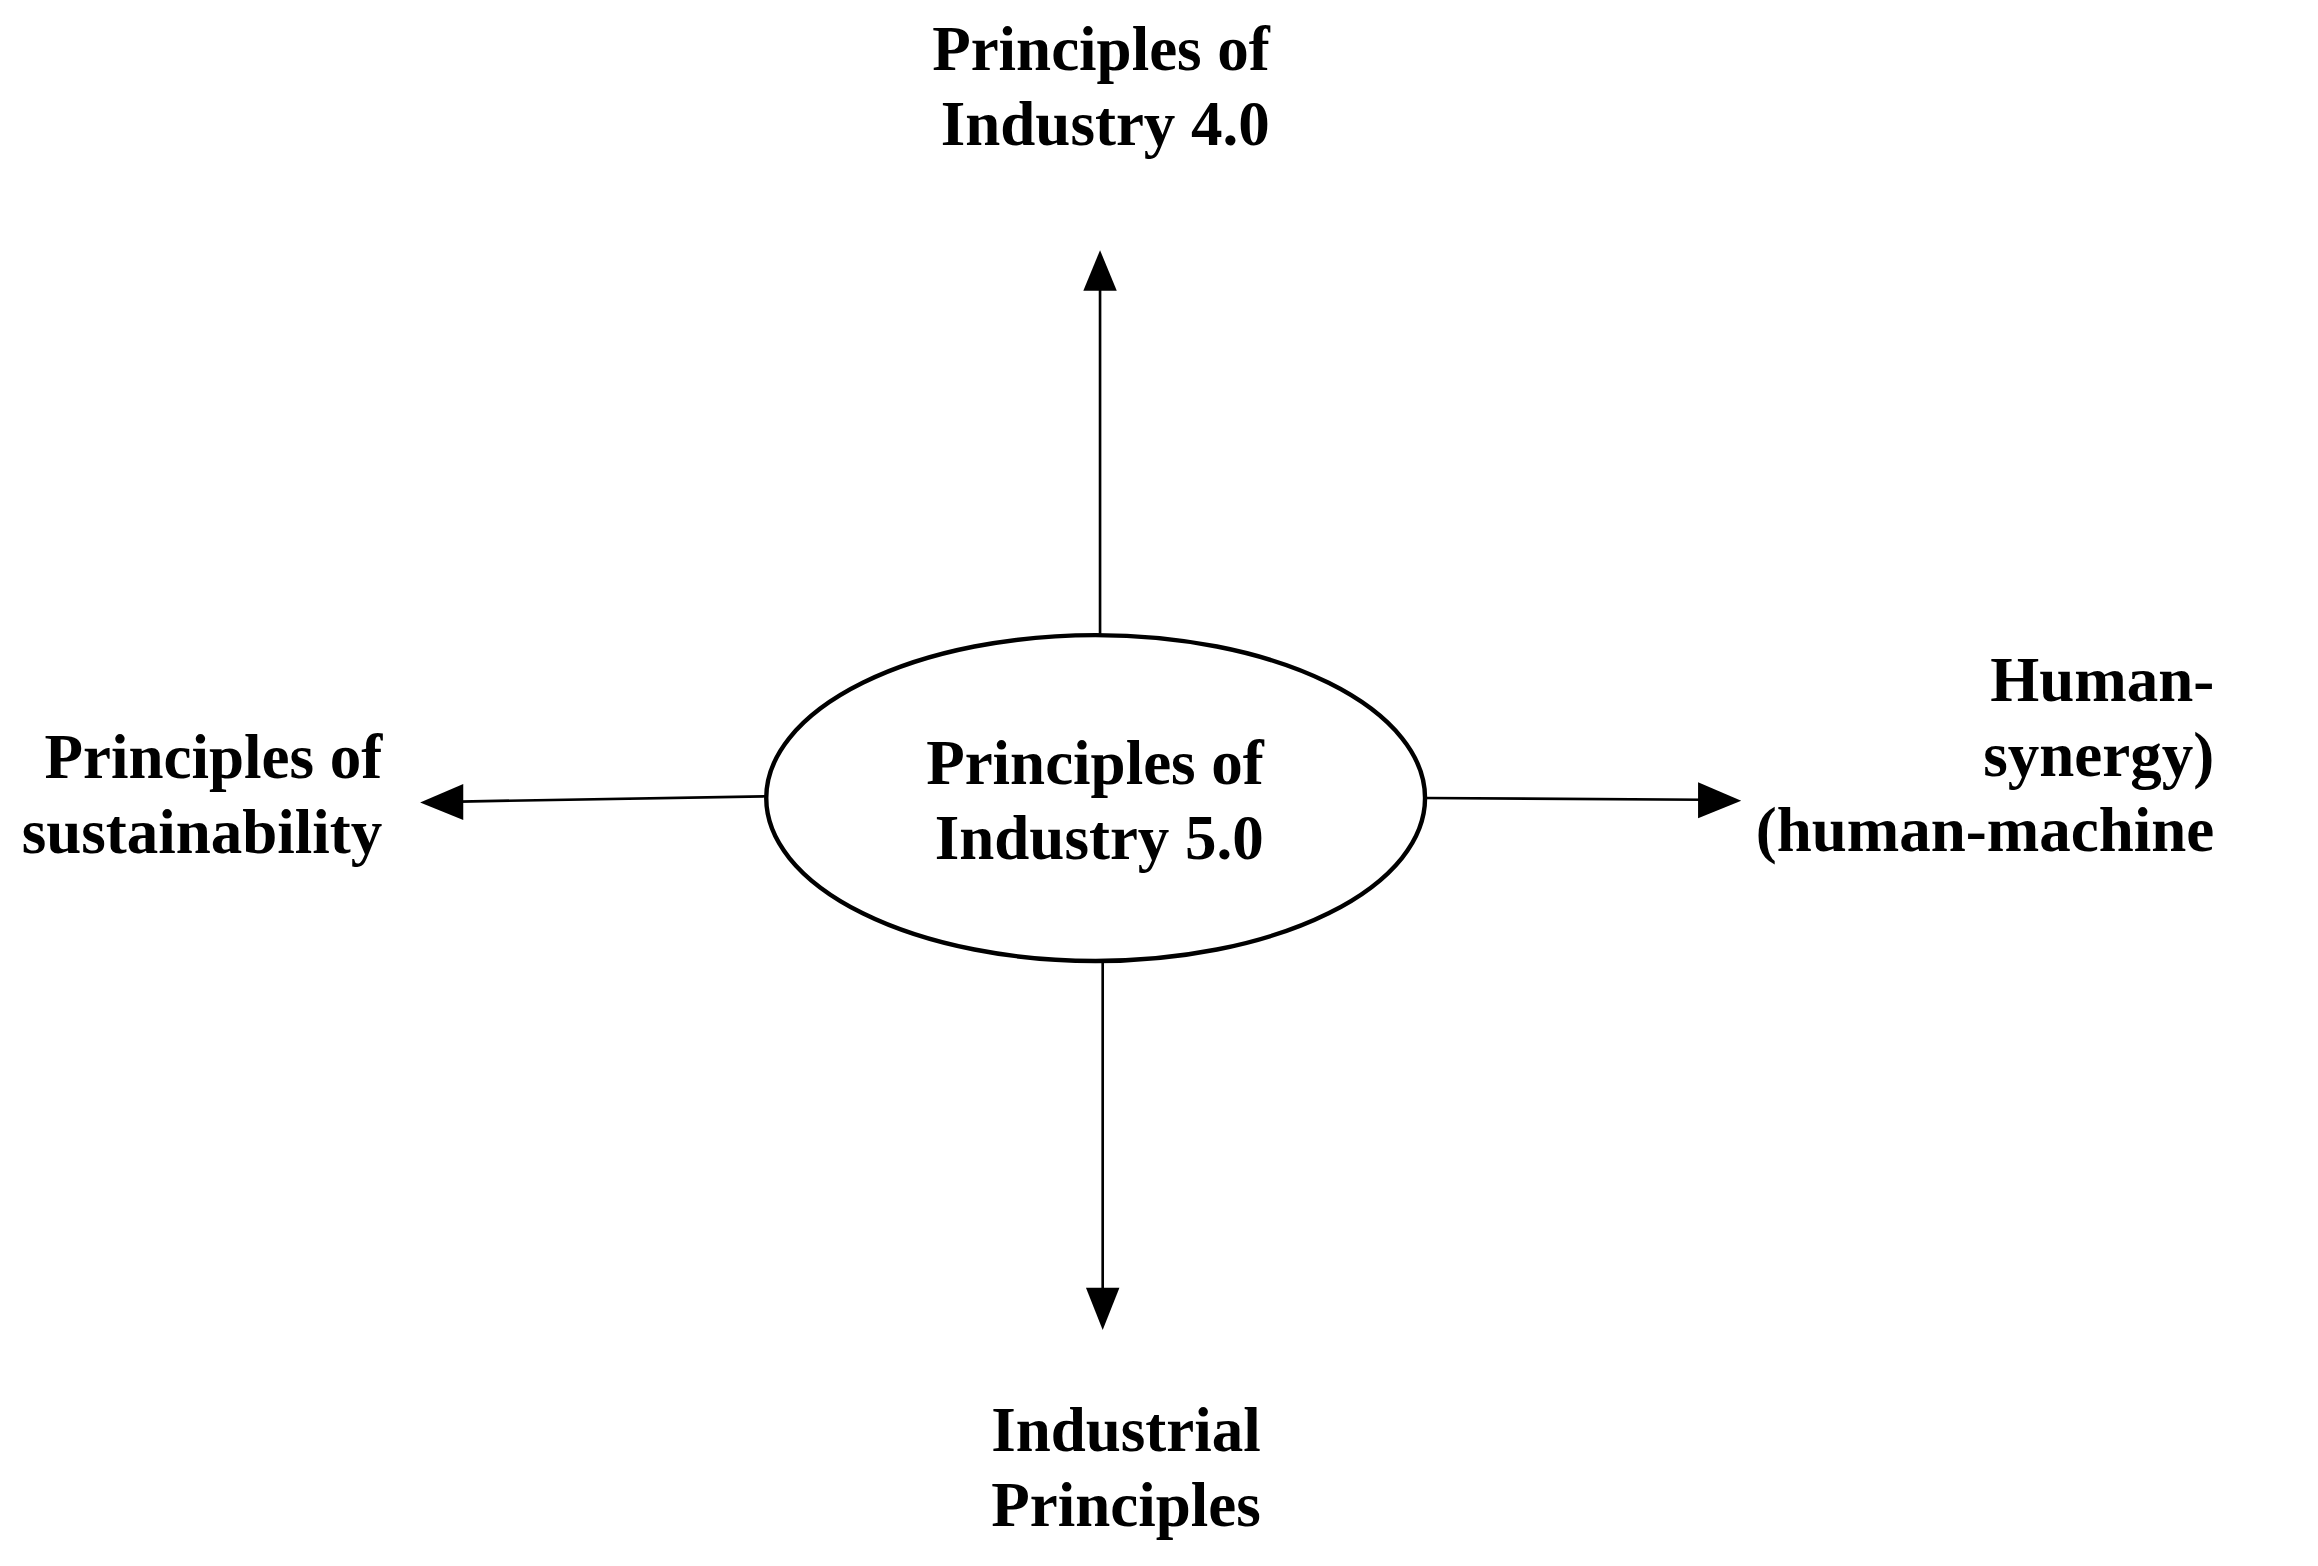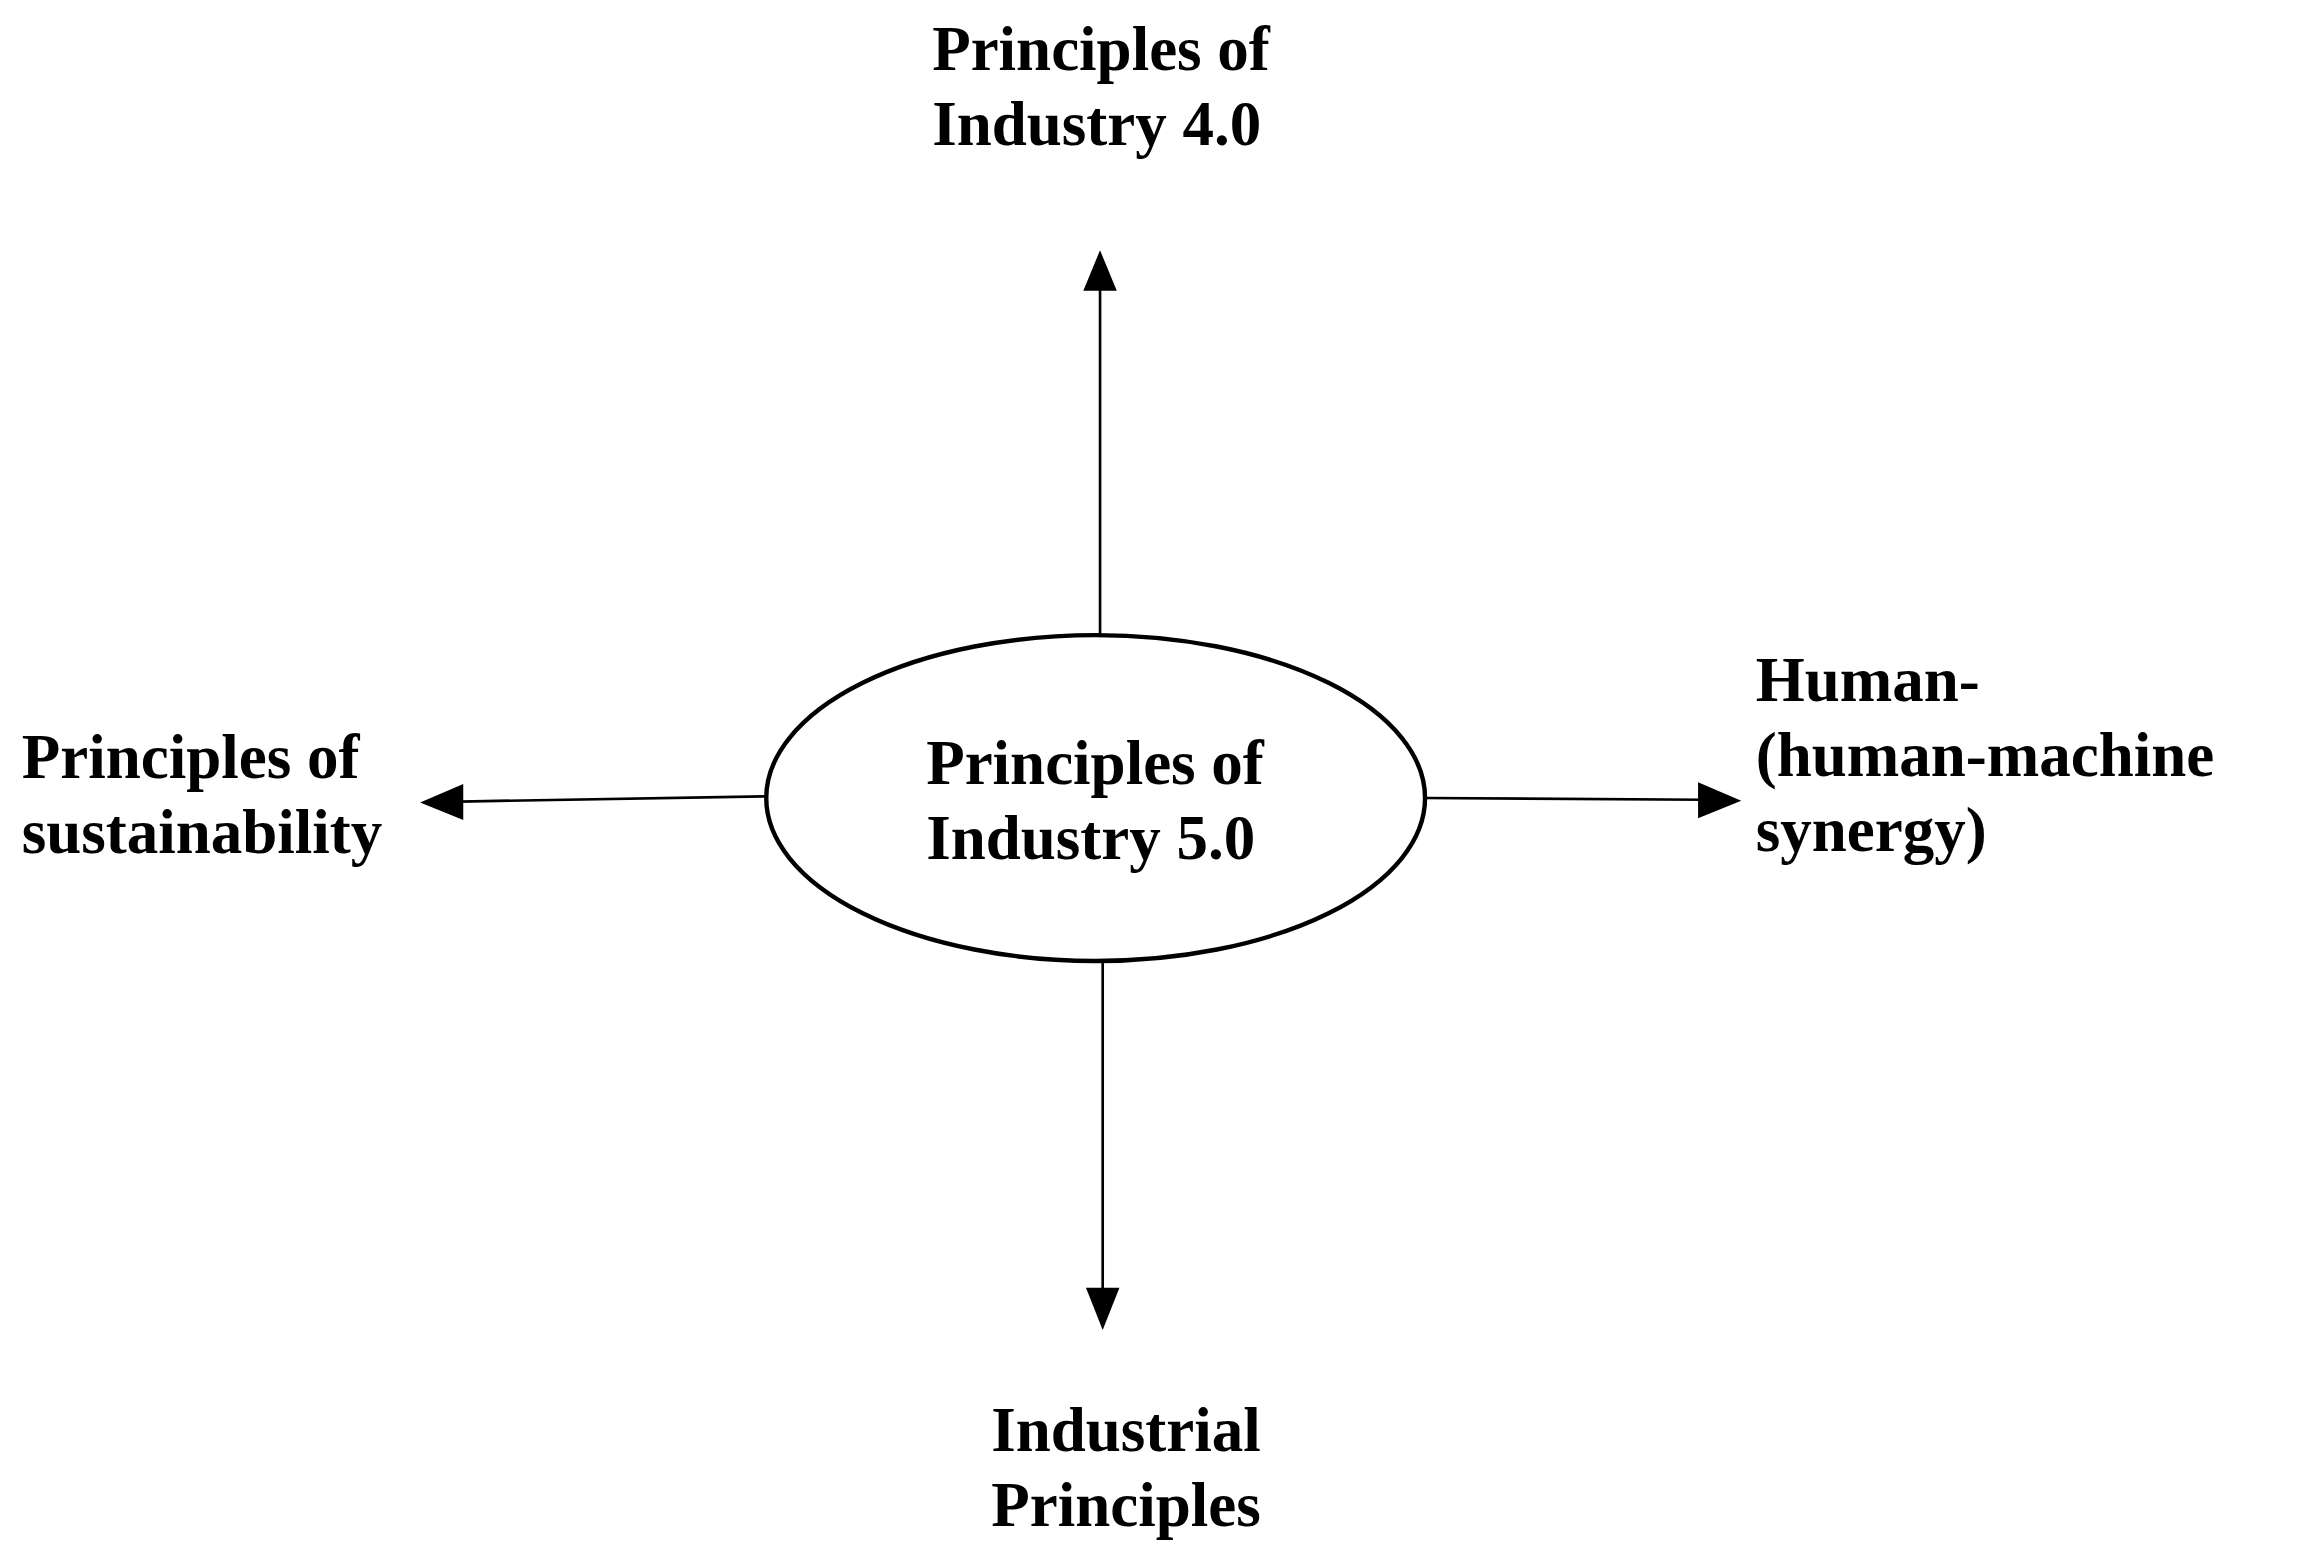--- a/index.html
+++ b/index.html
@@ -16,21 +16,21 @@
     font-family: "Liberation Serif", "DejaVu Serif", serif;
   }
   .diagram-svg {
     position: absolute;
     left: 0;
     top: 0;
   }
   .label {
     position: absolute;
     transform: translateX(-50%);
-    text-align: left;
+    text-align: right;
     font-weight: bold;
     font-size: 63px;
     line-height: 75px;
     color: #000000;
     white-space: nowrap;
   }
   .label span { display: block; }
 </style>
 </head>
 <body>
@@ -72,22 +72,22 @@
     <span>Industry 5.0</span>
   </div>
 
   <div class="label" style="left:202px; top:720px;">
     <span>Principles of</span>
     <span>sustainability</span>
   </div>
 
   <div class="label" style="left:1985px; top:643px;">
     <span>Human-</span>
+    <span>synergy)</span>
     <span>(human-machine</span>
-    <span>synergy)</span>
   </div>
 
   <div class="label" style="left:1103px; top:1393px;margin-left:23px;">
     <span>Industrial</span>
     <span>Principles</span>
   </div>
 
 </div>
 
 

